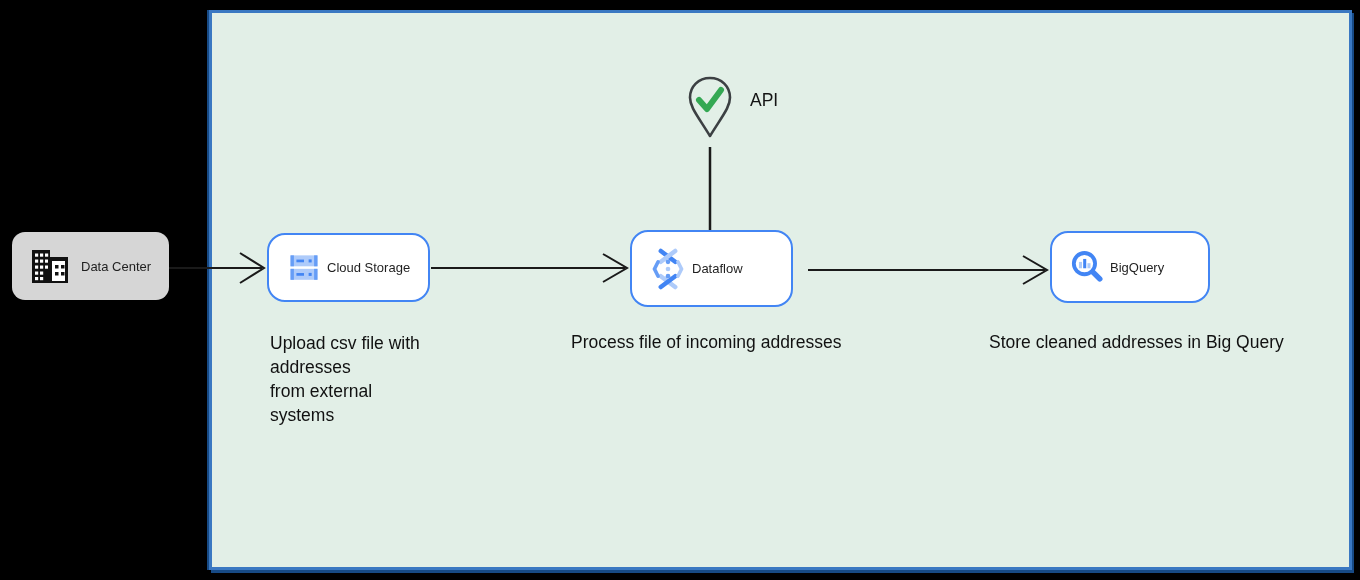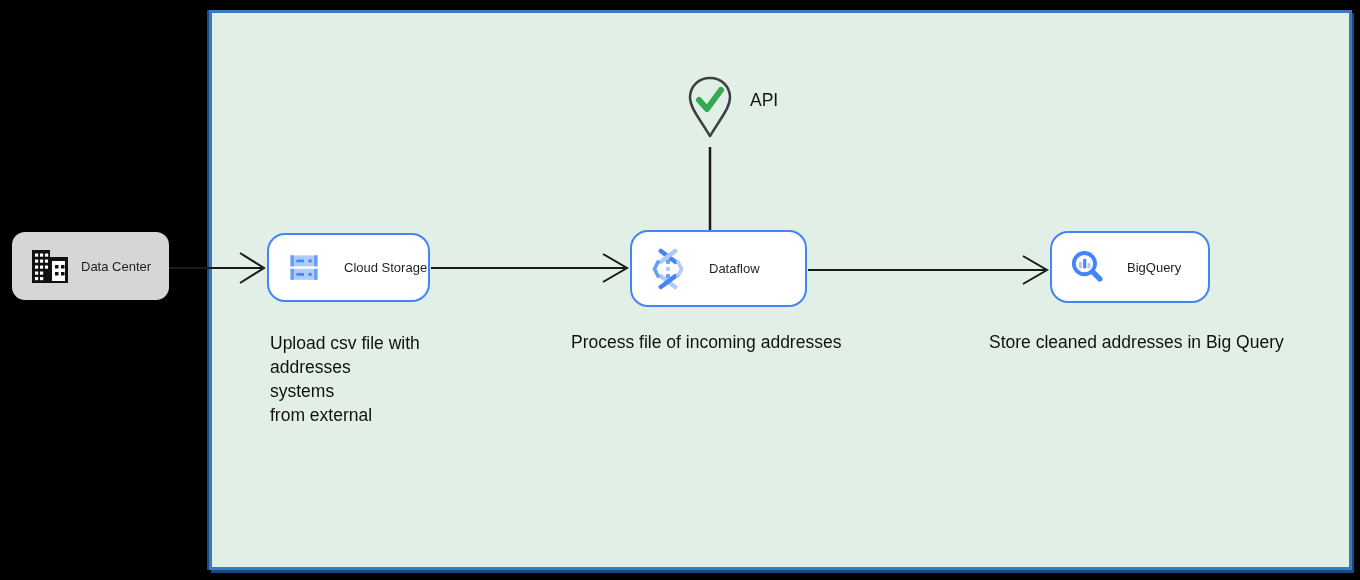--- a/index.html
+++ b/index.html
@@ -41,23 +41,23 @@
     padding-left: 20px;
   }
   .node-datacenter .label { margin-left: 13px; }
   .gcp-node {
     background: #ffffff;
     border: 2.5px solid #4285f4;
     border-radius: 18px;
     padding-left: 18px;
   }
   .node-cloudstorage { left: 267px; top: 233px; width: 163px; height: 69px; }
-  .node-dataflow     { left: 630px; top: 230px; width: 177px; height: 77px; }
+  .node-dataflow     { left: 630px; top: 230px; width: 163px; height: 77px; }
   .node-bigquery     { left: 1050px; top: 231px; width: 160px; height: 72px; }
-  .gcp-node .label { margin-left: 23px; }
+  .gcp-node .label { margin-left: 6px; }
   .pin {
     position: absolute; left: 687px; top: 76px;
     width: 46px; height: 64px; z-index: 3;
   }
   .api-label {
     position: absolute; left: 750px; top: 89px;
     z-index: 3;
     font-size: 17.5px; color: #141414; line-height: 23px;
   }
   .annotation {
@@ -183,19 +183,19 @@
   <polyline points="12,24 20,33 34,14" fill="none" stroke="#34a853" stroke-width="6" stroke-linecap="round" stroke-linejoin="round"></polyline>
 </svg>
 
 <div class="api-label">
   <div>API</div>
 </div>
 
 <div class="annotation ann-upload">
   <div>Upload csv file with</div>
   <div>addresses</div>
+  <div>from external</div>
   <div>systems</div>
-  <div>from external</div>
 </div>
 
 <div class="annotation ann-process">Process file of incoming addresses</div>
 
 <div class="annotation ann-store">Store cleaned addresses in Big Query</div>
 
 </body></html>

